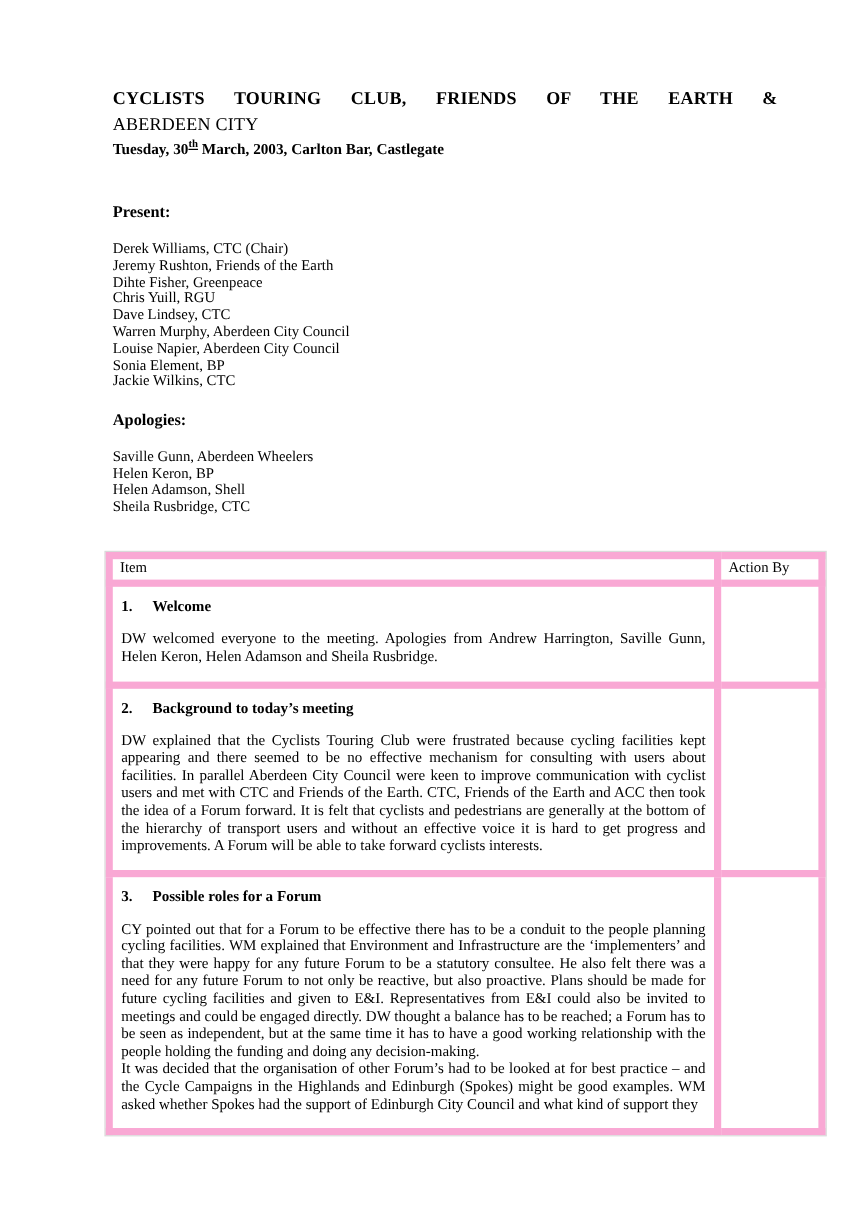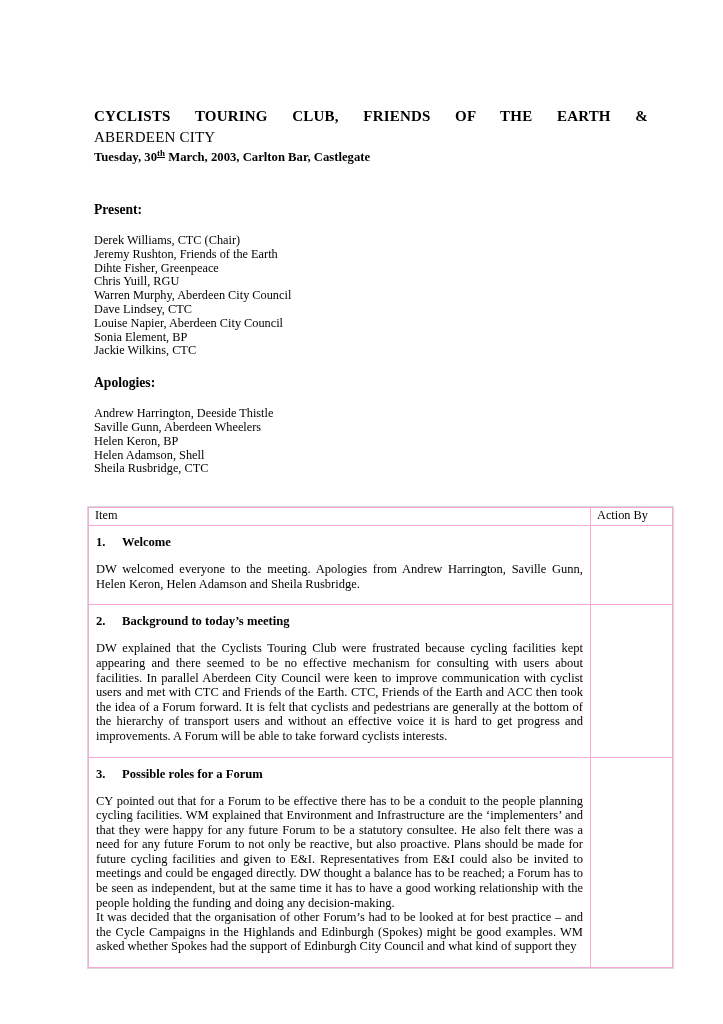--- a/index.html
+++ b/index.html
@@ -8,21 +8,21 @@
     height: 1024px;
     background: #ffffff;
     color: #000000;
     font-family: "Liberation Serif", serif;
     overflow: hidden;
   }
   .page {
     box-sizing: border-box;
     width: 723px;
     height: 1024px;
-    padding: 106px 75px 0 94px;
+    padding: 73px 75px 0 94px;
   }
   
   .doc-header { line-height: 21px; }
   .title-line1 {
     font-weight: bold;
     font-size: 15px;
     text-align: justify;
     text-align-last: justify;
     letter-spacing: 0.2px;
   }
@@ -56,21 +56,21 @@
   }
   
   table.minutes {
     border-collapse: collapse;
     margin-top: 31px;
     margin-left: -6px;
     width: 560px;
     table-layout: fixed;
   }
   table.minutes th, table.minutes td {
-    border: 1px solid #f9a8d4;
+    border: 6px solid #f9a8d4;
     vertical-align: top;
     font-weight: normal;
   }
   table.minutes { border: 1px solid #4d4d4d; outline: 1px solid #d9d9d9; }
   th.col-item, td.item-cell { width: 489px; }
   th.col-action, td.action-cell { width: 69px; }
   th.col-item, th.col-action {
     text-align: left;
     font-size: 12.3px;
     padding: 0 6px 2px 6px;
@@ -106,32 +106,31 @@
     <div class="date-line"><span>Tuesday, 30</span><sup>th</sup><span> March, 2003, Carlton Bar, Castlegate</span></div>
   </div>
 
   <div class="present-section">
     <div class="section-heading">Present:</div>
     <div class="name-list">
       <div>Derek Williams, CTC (Chair)</div>
       <div>Jeremy Rushton, Friends of the Earth</div>
       <div>Dihte Fisher, Greenpeace</div>
       <div>Chris Yuill, RGU</div>
+      <div>Dave Lindsey, CTC</div>
       <div>Warren Murphy, Aberdeen City Council</div>
-      <div>Dave Lindsey, CTC</div>
       <div>Louise Napier, Aberdeen City Council</div>
       <div>Sonia Element, BP</div>
       <div>Jackie Wilkins, CTC</div>
     </div>
   </div>
 
   <div class="apologies-section">
     <div class="section-heading">Apologies:</div>
     <div class="name-list">
-      <div>Andrew Harrington, Deeside Thistle</div>
       <div>Saville Gunn, Aberdeen Wheelers</div>
       <div>Helen Keron, BP</div>
       <div>Helen Adamson, Shell</div>
       <div>Sheila Rusbridge, CTC</div>
     </div>
   </div>
 
   <table class="minutes">
     <thead>
       <tr>

